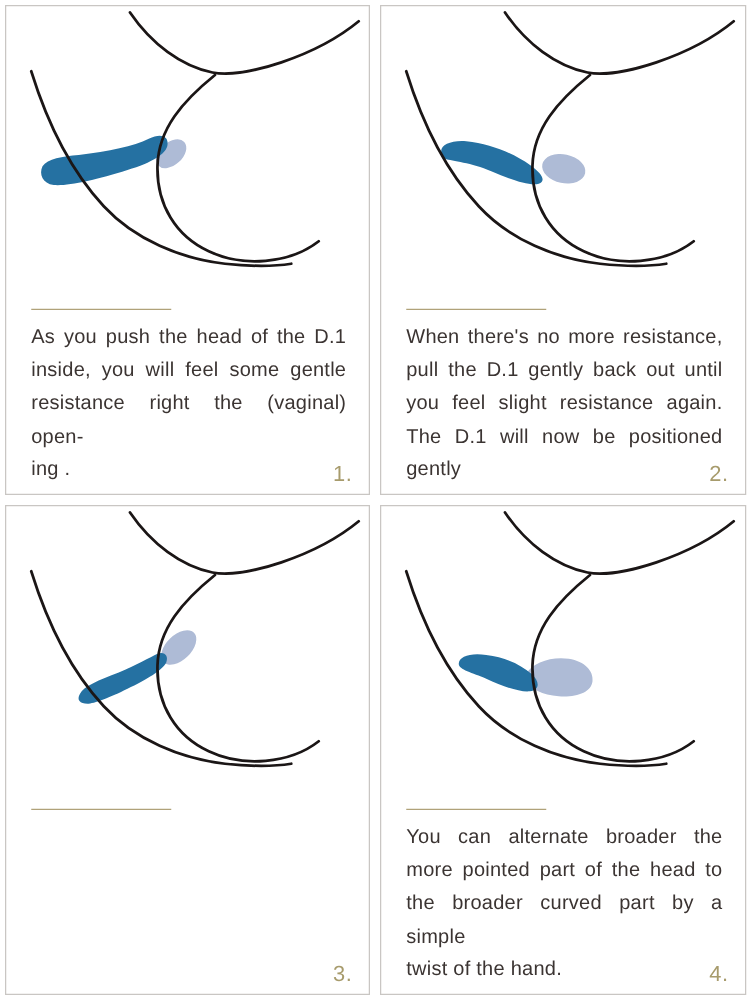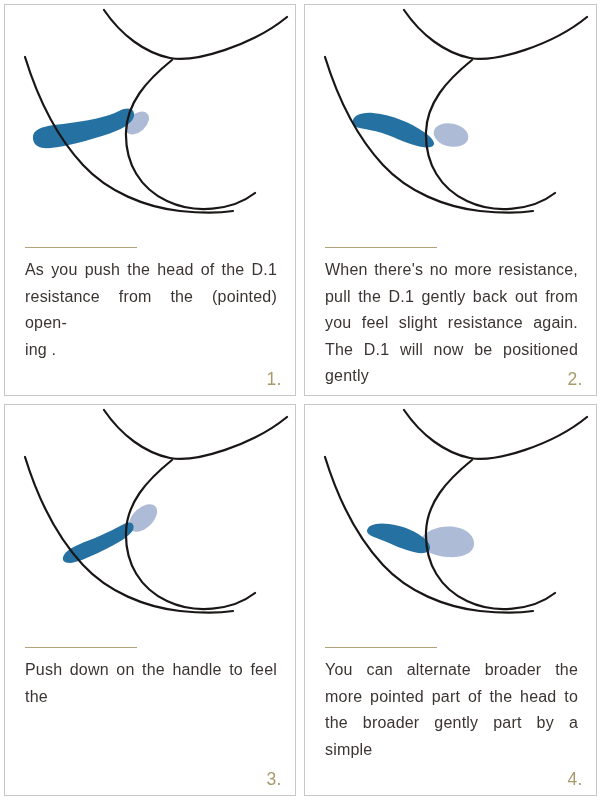--- a/index.html
+++ b/index.html
@@ -68,69 +68,70 @@
     <figure class="fig">
       <svg viewBox="0 0 290 228">
         <ellipse class="device-head" cx="132" cy="118" rx="14" ry="9" transform="rotate(-42 132 118)"></ellipse>
         <path class="device-body" d="M 29,128 C 33,122 45,120 58,119 C 82,116 102,112 114,106 C 124,101 130,104 129,111 C 128,118 117,125 97,131 C 72,139 49,144 38,143 C 29,142 26,134 29,128 Z"></path>
         <use href="#body-outline"></use>
       </svg>
     </figure>
     <div class="divider"></div>
     <div class="caption">
       <div class="jl">As you push the head of the D.1</div>
-      <div class="jl">resistance from the (pointed) open-</div>
+      <div class="jl">inside, you will feel some gentle</div>
+      <div class="jl">resistance right the (vaginal) open-</div>
       <div class="jl-last">ing .</div>
     </div>
     <div class="step-num">1.</div>
   </section>
 
   <section class="panel">
     <figure class="fig">
       <svg viewBox="0 0 290 228">
         <ellipse class="device-head" cx="146" cy="130" rx="17.5" ry="11.5" transform="rotate(12 146 130)"></ellipse>
         <path class="device-body" d="M 48,117 C 47,111 56,107 68,108 C 88,110 106,118 119,127 C 129,134 132,140 126,142 C 119,144 104,139 88,132 C 72,125 57,124 51,122 C 48,120 47,119 48,117 Z"></path>
         <use href="#body-outline"></use>
       </svg>
     </figure>
     <div class="divider"></div>
     <div class="caption">
       <div class="jl">When there's no more resistance,</div>
-      <div class="jl">pull the D.1 gently back out from</div>
+      <div class="jl">pull the D.1 gently back out until</div>
       <div class="jl">you feel slight resistance again.</div>
       <div class="jl">The D.1 will now be positioned gently</div>
     </div>
     <div class="step-num">2.</div>
   </section>
 
   <section class="panel">
     <figure class="fig">
       <svg viewBox="0 0 290 228">
         <ellipse class="device-head" cx="138" cy="113" rx="17" ry="10" transform="rotate(-44 138 113)"></ellipse>
         <path class="device-body" d="M 59,150 C 62,144 74,139 90,133 C 104,127 115,121 121,118 C 127,116 130,120 128,125 C 125,131 112,139 97,146 C 83,153 70,158 65,158 C 59,158 56,155 59,150 Z"></path>
         <use href="#body-outline"></use>
       </svg>
     </figure>
     <div class="divider"></div>
     <div class="caption">
-      <div class="jl">Push down on the handle to feel the</div>
     </div>
     <div class="step-num">3.</div>
   </section>
 
   <section class="panel">
     <figure class="fig">
       <svg viewBox="0 0 290 228">
         <path class="device-head" d="M 116,134 C 121,125 136,120 150,122 C 163,124 170,132 169,140 C 168,149 156,153 142,152 C 129,151 119,146 116,140 C 114,137 114,136 116,134 Z"></path>
         <path class="device-body" d="M 62,126 C 62,120 72,117 84,119 C 100,121 112,127 120,134 C 127,140 127,147 119,148 C 111,149 97,144 84,138 C 73,133 62,131 62,126 Z"></path>
         <use href="#body-outline"></use>
       </svg>
     </figure>
     <div class="divider"></div>
     <div class="caption">
       <div class="jl">You can alternate broader the</div>
       <div class="jl">more pointed part of the head to</div>
-      <div class="jl">the broader gently part by a simple</div>
+      <div class="jl">the broader curved part by a simple</div>
+      <div class="jl-last">twist of the hand.</div>
     </div>
     <div class="step-num">4.</div>
   </section>
 
 </div>
 
 </body></html>

